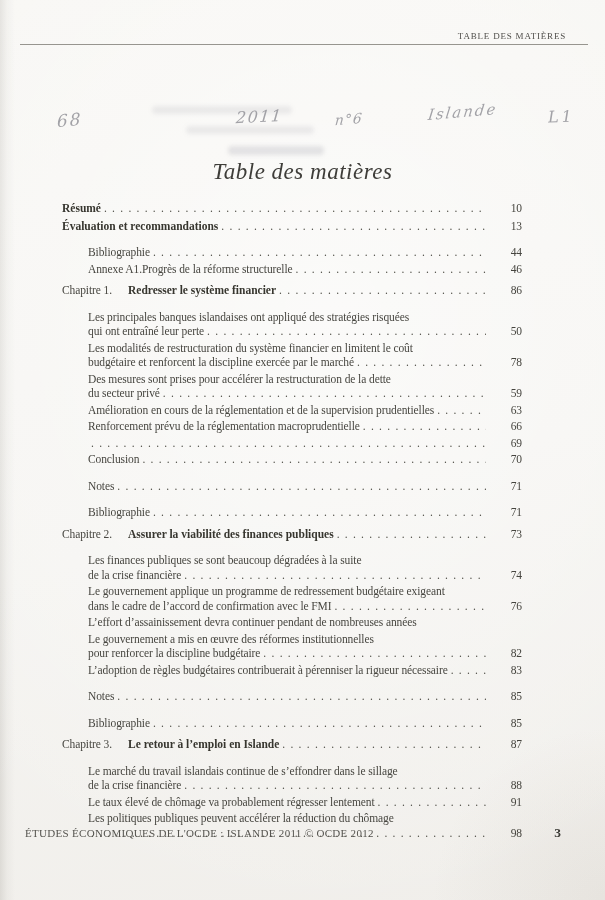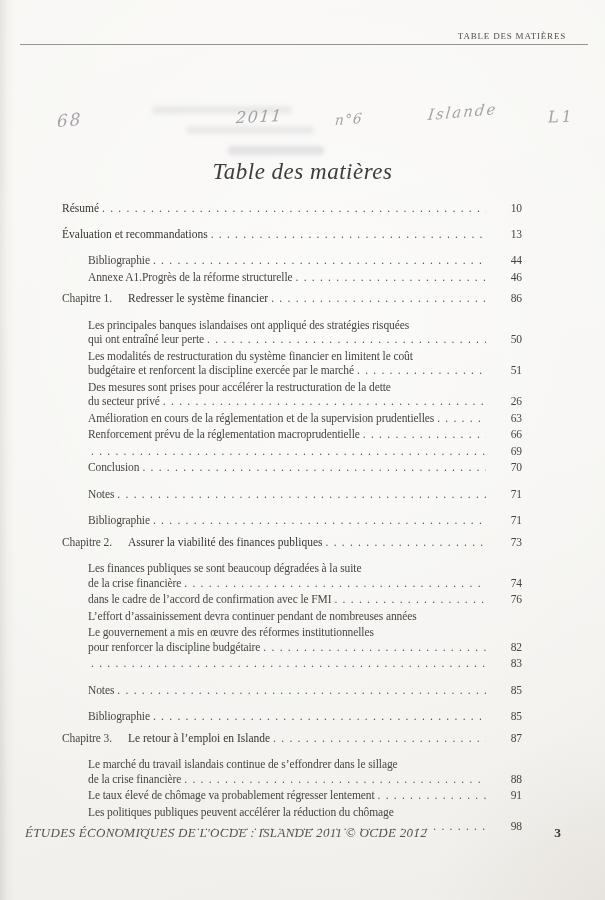--- a/index.html
+++ b/index.html
@@ -46,43 +46,43 @@
   }
 
   .toc {
     position:absolute; top:201px; left:62px; width:460px;
     font-size:11.5px; letter-spacing:-0.1px; color:#474640; line-height:14.5px;
   }
   .toc-entry { margin-bottom:2px; }
   .toc-entry.indent-1 { padding-left:26px; }
   .toc-entry.gap-sm { margin-top:12px; }
   .toc-entry.gap-md { margin-top:7px; }
-  .toc-entry.gap-lg { margin-top:11px; }
+  .toc-entry.gap-lg { margin-top:3px; }
 
   .wrap-lines { white-space:pre-line; }
   .last-line { display:flex; align-items:baseline; }
   .prefix { flex:none; white-space:nowrap; }
   .prefix.prefix-chapter { min-width:66px; }
   .prefix.prefix-annexe  { min-width:54px; }
   .entry-text { flex:none; white-space:nowrap; }
-  .entry-text.bold { font-weight:normal; color:#37362f; letter-spacing:0; }
+  .entry-text.bold { font-weight:bold; color:#37362f; letter-spacing:0; }
   .leader {
     flex:1 1 auto; min-width:6px; overflow:hidden; white-space:nowrap;
     margin:0 4px 0 3px; color:#55544c; letter-spacing:1.2px;
   }
   .leader::after {
     content:". . . . . . . . . . . . . . . . . . . . . . . . . . . . . . . . . . . . . . . . . . . . . . . . . . . . . . . . . . . . . . . . . . . . . . . . . . . . . . . . . . . . . . . .";
   }
   .page-num { flex:none; width:32px; text-align:right; color:#45443e; }
 
   .footer {
     position:absolute; top:825px; left:25px; right:44px;
     display:flex; justify-content:space-between; align-items:baseline;
   }
-  .footer-text { font-size:13px; letter-spacing:0.3px; color:#55544f;font-style:italic; }
+  .footer-text { font-size:11px; letter-spacing:0.3px; color:#55544f; }
   .footer-page { font-size:13.5px; font-weight:bold; color:#3c3b37; }
 </style>
 </head>
 <body>
 
 <div class="page">
 
   <div class="running-head">
     <span>TABLE DES MATIÈRES</span>
   </div>
@@ -153,30 +153,30 @@
       <span class="leader"></span>
       <span class="page-num">50</span>
     </div>
   </div>
       <div class="toc-entry indent-1">
     <div class="wrap-lines">Les modalités de restructuration du système financier en limitent le coût</div>
     <div class="last-line">
 
       <span class="entry-text">budgétaire et renforcent la discipline exercée par le marché</span>
       <span class="leader"></span>
-      <span class="page-num">51</span>
+      <span class="page-num">78</span>
     </div>
   </div>
       <div class="toc-entry indent-1">
     <div class="wrap-lines">Des mesures sont prises pour accélérer la restructuration de la dette</div>
     <div class="last-line">
 
       <span class="entry-text">du secteur privé</span>
       <span class="leader"></span>
-      <span class="page-num">26</span>
+      <span class="page-num">59</span>
     </div>
   </div>
       <div class="toc-entry indent-1">
 
     <div class="last-line">
 
       <span class="entry-text">Amélioration en cours de la réglementation et de la supervision prudentielles</span>
       <span class="leader"></span>
       <span class="page-num">63</span>
     </div>
@@ -237,20 +237,21 @@
       <div class="toc-entry indent-1 gap-sm">
     <div class="wrap-lines">Les finances publiques se sont beaucoup dégradées à la suite</div>
     <div class="last-line">
 
       <span class="entry-text">de la crise financière</span>
       <span class="leader"></span>
       <span class="page-num">74</span>
     </div>
   </div>
       <div class="toc-entry indent-1">
+    <div class="wrap-lines">Le gouvernement applique un programme de redressement budgétaire exigeant</div>
     <div class="last-line">
 
       <span class="entry-text">dans le cadre de l’accord de confirmation avec le FMI</span>
       <span class="leader"></span>
       <span class="page-num">76</span>
     </div>
   </div>
       <div class="toc-entry indent-1">
     <div class="wrap-lines">L’effort d’assainissement devra continuer pendant de nombreuses années</div>
   </div>
@@ -260,20 +261,21 @@
 
       <span class="entry-text">pour renforcer la discipline budgétaire</span>
       <span class="leader"></span>
       <span class="page-num">82</span>
     </div>
   </div>
       <div class="toc-entry indent-1">
 
     <div class="last-line">
 
+      <span class="entry-text">L’adoption de règles budgétaires contribuerait à pérenniser la rigueur nécessaire</span>
       <span class="leader"></span>
       <span class="page-num">83</span>
     </div>
   </div>
       <div class="toc-entry indent-1 gap-sm">
 
     <div class="last-line">
 
       <span class="entry-text">Notes</span>
       <span class="leader"></span>

